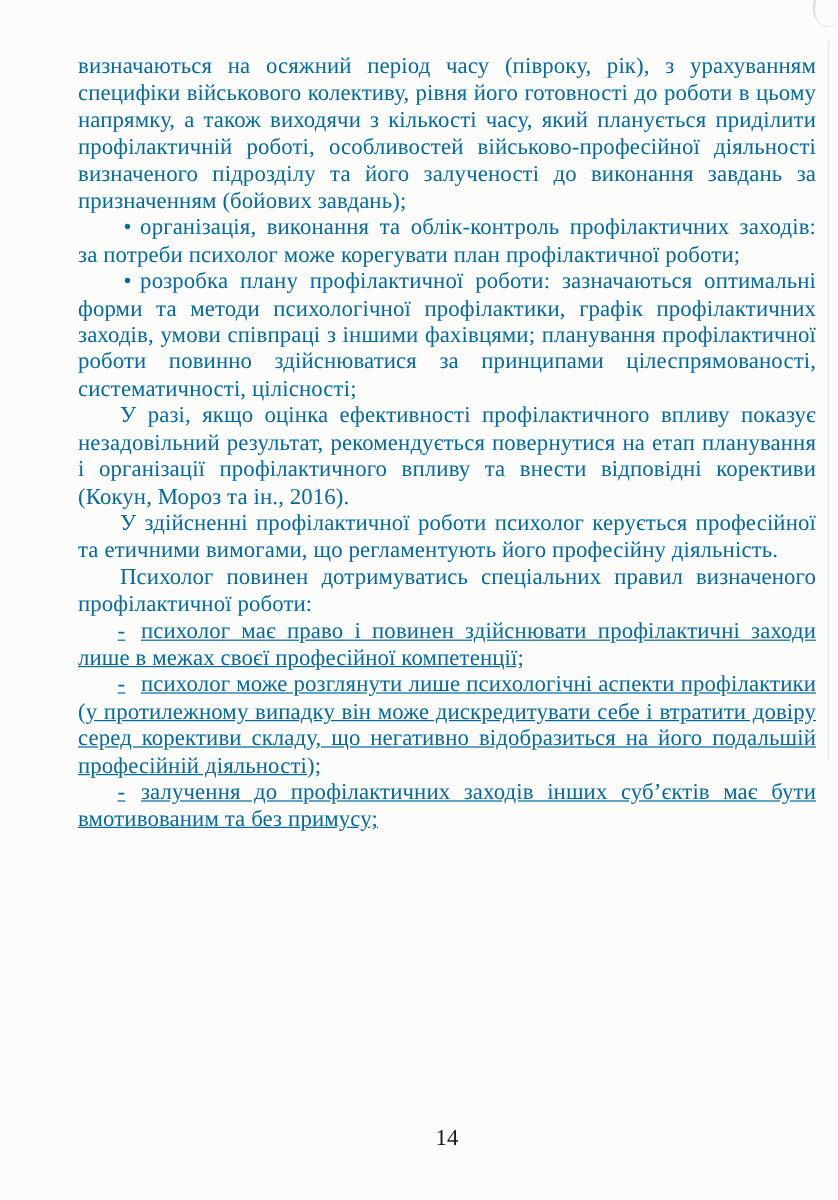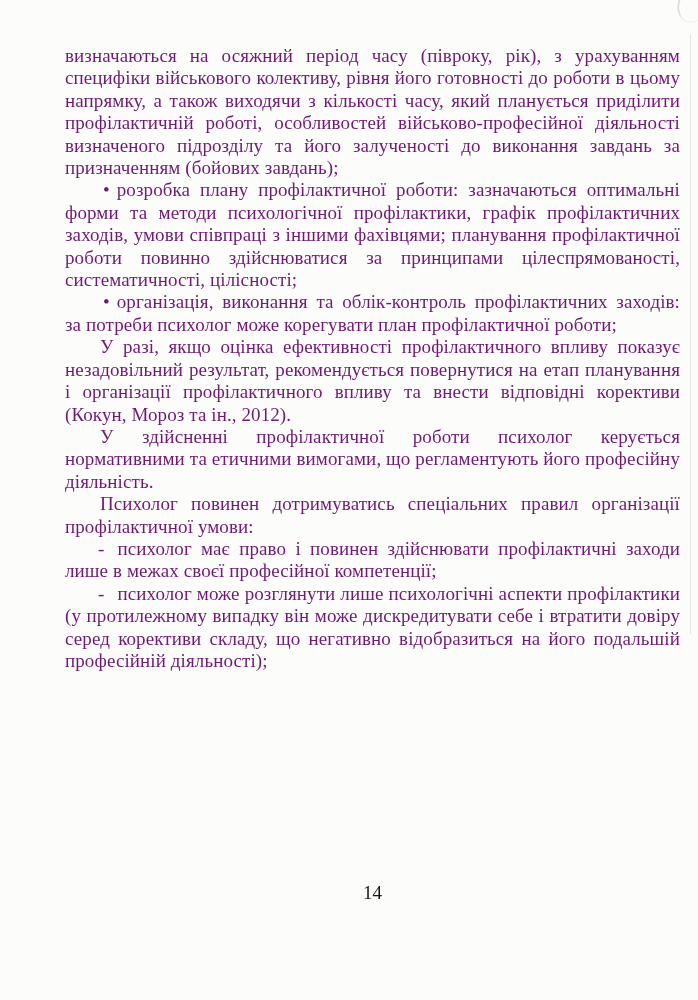--- a/index.html
+++ b/index.html
@@ -34,73 +34,74 @@
     top: 34px;
     width: 1px;
     height: 600px;
     background: #e6e6e1;
   }
   .text-block {
     position: absolute;
     left: 65px;
     top: 45px;
     width: 615px;
-    color: #701a75;
+    color: #0369a1;
     font-size: 19px;
     line-height: 22.4px;
     text-align: justify;
     letter-spacing: 0.1px;
   }
   .para {
     margin: 0;
     padding: 0;
   }
   .p-cont  { text-indent: 0; }
   .p-ind   { text-indent: 35px; }
   .p-bullet{ text-indent: 38px; }
-  .p-dash  { text-indent: 33px; }
+  .p-dash  { text-indent: 33px; text-decoration: underline; }
   .marker:empty { display: none; }
   .p-bullet .marker { margin-right: 7px; }
   .p-dash .marker   { margin-right: 13px; }
   .page-number {
     position: absolute;
     left: 65px;
-    top: 882px;
+    top: 938px;
     width: 615px;
     text-align: center;
     font-size: 19px;
     color: #171717;
   }
 </style>
 </head>
 <body>
 
 <div class="page">
 
   <div class="artifact-corner"></div>
   <div class="artifact-edge"></div>
 
   <div class="text-block">
 
     <p class="para p-cont"><span>визначаються на осяжний період часу (півроку, рік), з урахуванням специфіки військового колективу, рівня його готовності до роботи в цьому напрямку, а також виходячи з кількості часу, який планується приділити профілактичній роботі, особливостей військово-професійної діяльності визначеного підрозділу та його залученості до виконання завдань за призначенням (бойових завдань);</span></p>
 
+    <p class="para p-bullet"><span class="marker">•</span><span>організація, виконання та облік-контроль профілактичних заходів: за потреби психолог може корегувати план профілактичної роботи;</span></p>
+
     <p class="para p-bullet"><span class="marker">•</span><span>розробка плану профілактичної роботи: зазначаються оптимальні форми та методи психологічної профілактики, графік профілактичних заходів, умови співпраці з іншими фахівцями; планування профілактичної роботи повинно здійснюватися за принципами цілеспрямованості, систематичності, цілісності;</span></p>
 
-    <p class="para p-bullet"><span class="marker">•</span><span>організація, виконання та облік-контроль профілактичних заходів: за потреби психолог може корегувати план профілактичної роботи;</span></p>
 
+    <p class="para p-ind"><span>У разі, якщо оцінка ефективності профілактичного впливу показує незадовільний результат, рекомендується повернутися на етап планування і організації профілактичного впливу та внести відповідні корективи (Кокун, Мороз та ін., 2016).</span></p>
 
-    <p class="para p-ind"><span>У разі, якщо оцінка ефективності профілактичного впливу показує незадовільний результат, рекомендується повернутися на етап планування і організації профілактичного впливу та внести відповідні корективи (Кокун, Мороз та ін., 2012).</span></p>
+    <p class="para p-ind"><span>У здійсненні профілактичної роботи психолог керується професійної та етичними вимогами, що регламентують його професійну діяльність.</span></p>
 
-    <p class="para p-ind"><span>У здійсненні профілактичної роботи психолог керується нормативними та етичними вимогами, що регламентують його професійну діяльність.</span></p>
-
-    <p class="para p-ind"><span>Психолог повинен дотримуватись спеціальних правил організації профілактичної умови:</span></p>
+    <p class="para p-ind"><span>Психолог повинен дотримуватись спеціальних правил визначеного профілактичної роботи:</span></p>
 
     <p class="para p-dash"><span class="marker">-</span><span>психолог має право і повинен здійснювати профілактичні заходи лише в межах своєї професійної компетенції;</span></p>
 
     <p class="para p-dash"><span class="marker">-</span><span>психолог може розглянути лише психологічні аспекти профілактики (у протилежному випадку він може дискредитувати себе і втратити довіру серед корективи складу, що негативно відобразиться на його подальшій професійній діяльності);</span></p>
 
 
+    <p class="para p-dash"><span class="marker">-</span><span>залучення до профілактичних заходів інших суб’єктів має бути вмотивованим та без примусу;</span></p>
 
   </div>
 
   <div class="page-number">14</div>
 
 </div>
 
 </body></html>

